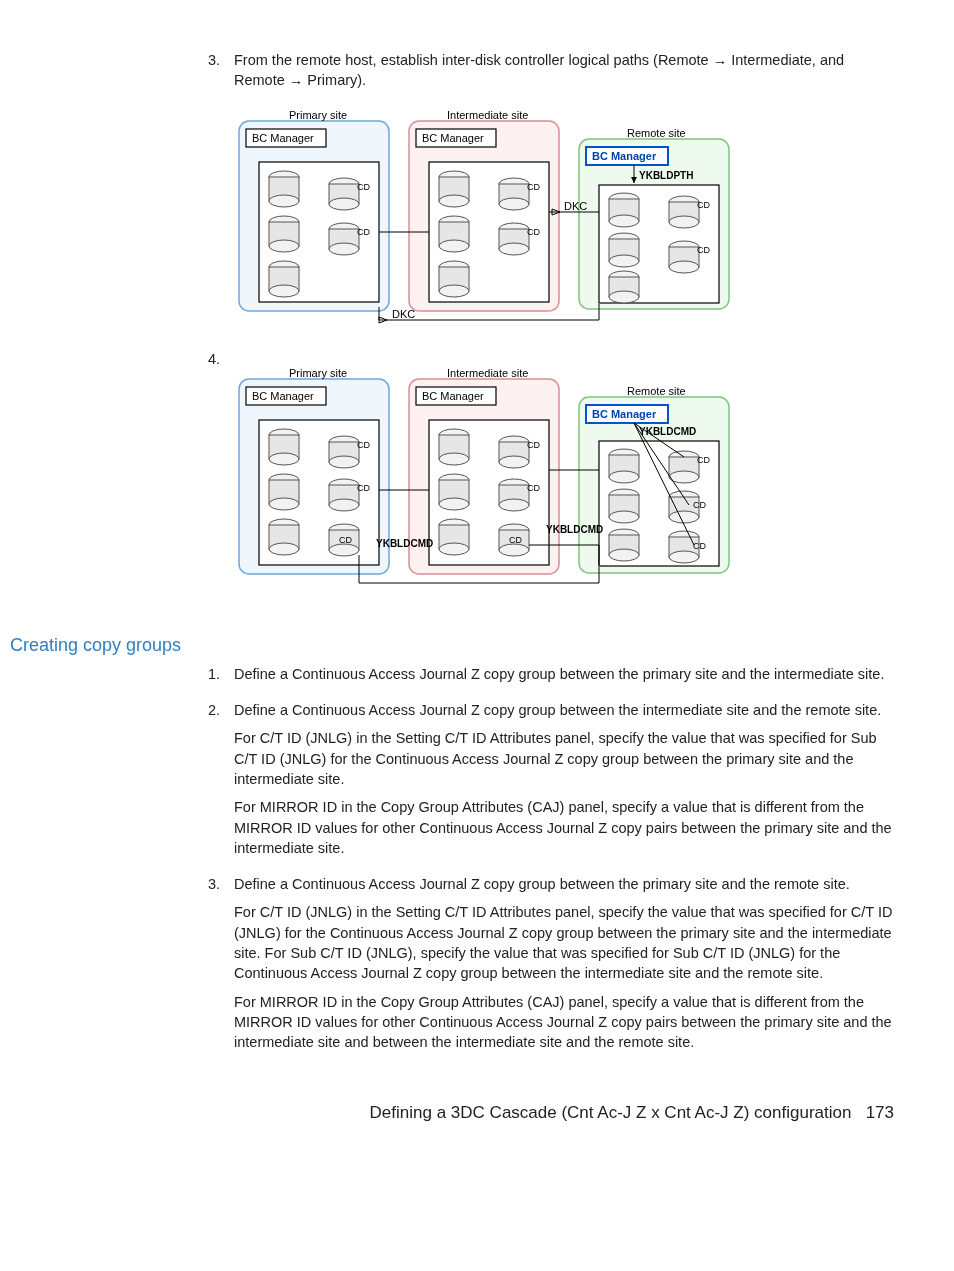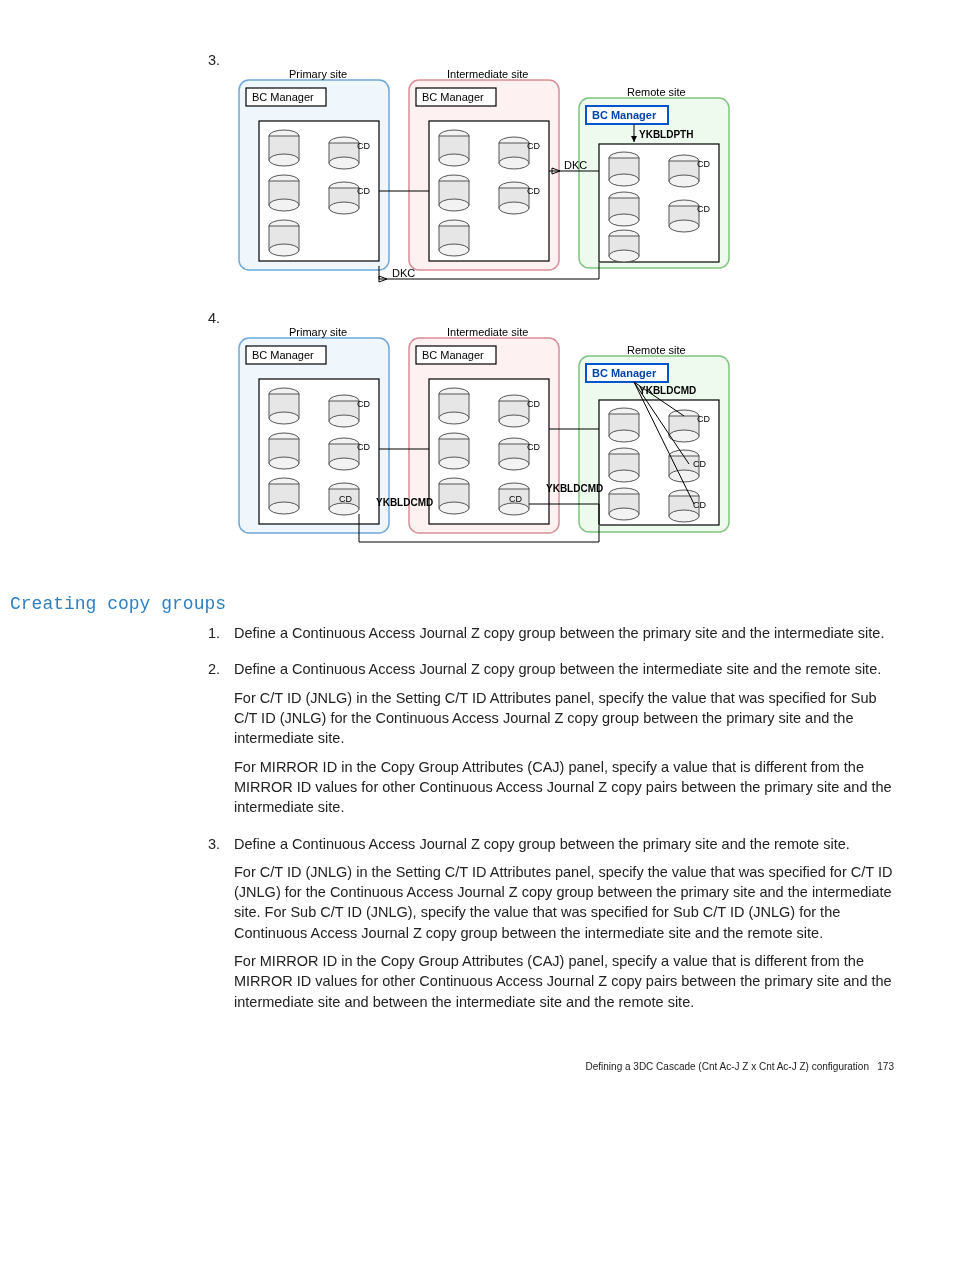--- a/index.html
+++ b/index.html
@@ -28,36 +28,35 @@
     margin: 0 0 8px 0;
   }
   .arrow {
     font-family: "Segoe UI Symbol", Arial;
   }
   h2.section {
     color: #2f7fc2;
     font-weight: normal;
     font-size: 18px;
     margin: 24px 0 6px -70px;
-    font-family: Liberation Mono, monospace;
   }
   .intro {
     margin: 0 0 8px 0;
   }
   .indent-block {
     margin-left: 110px;
   }
   .diagram {
     margin: 16px 0 14px 0;
   }
   b { font-weight: normal; }
   .footer {
     margin-top: 40px;
     text-align: right;
-    font-size: 10px;
+    font-size: 17px;
   }
   
   svg { display: block; }
   .site-box { stroke-width: 1.5; fill-opacity: 0.25; rx: 10; }
   .prim { fill: #bfe0f7; stroke: #6fa8d8; }
   .inter { fill: #f7c8cd; stroke: #d88f96; }
   .remo { fill: #c0edc0; stroke: #7fc57f; }
   .dkc { fill: #fff; stroke: #000; stroke-width: 1.2; }
   .bcm { fill: #fff; stroke: #000; stroke-width: 1.2; }
   .bcm-active { fill: #fff; stroke: #0055cc; stroke-width: 2; }
@@ -70,20 +69,23 @@
   .wire { stroke: #000; stroke-width: 1; fill: none; }
 </style>
 </head>
 <body>
 
 <div class="indent-block">
 
   <div class="ol-item">
     <div class="ol-num">3.</div>
     <div class="ol-body">
+      <p>
+        <span>From the remote host, establish inter-disk controller logical paths (Remote </span><span class="arrow">→</span><span> Intermediate, and Remote </span><span class="arrow">→</span><span> Primary).</span>
+      </p>
 
       <div class="diagram">
         <svg width="520" height="220">
 
           <rect class="site-box prim" x="5" y="14" width="150" height="190"></rect>
           <rect class="site-box inter" x="175" y="14" width="150" height="190"></rect>
           <rect class="site-box remo" x="345" y="32" width="150" height="170"></rect>
 
           <text class="lbl" x="55" y="12">Primary site</text>
           <text class="lbl" x="213" y="12">Intermediate site</text>

